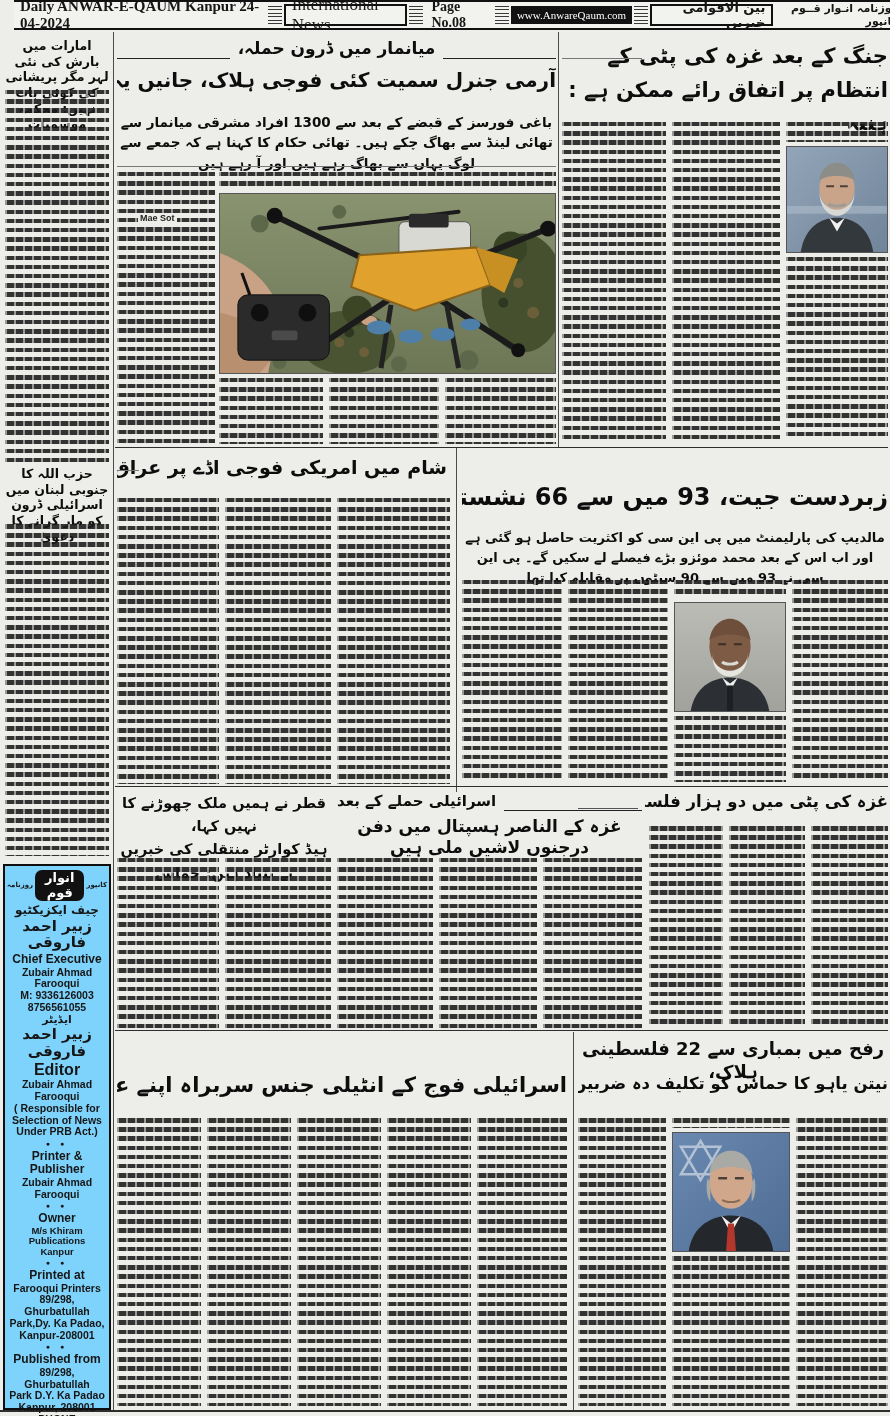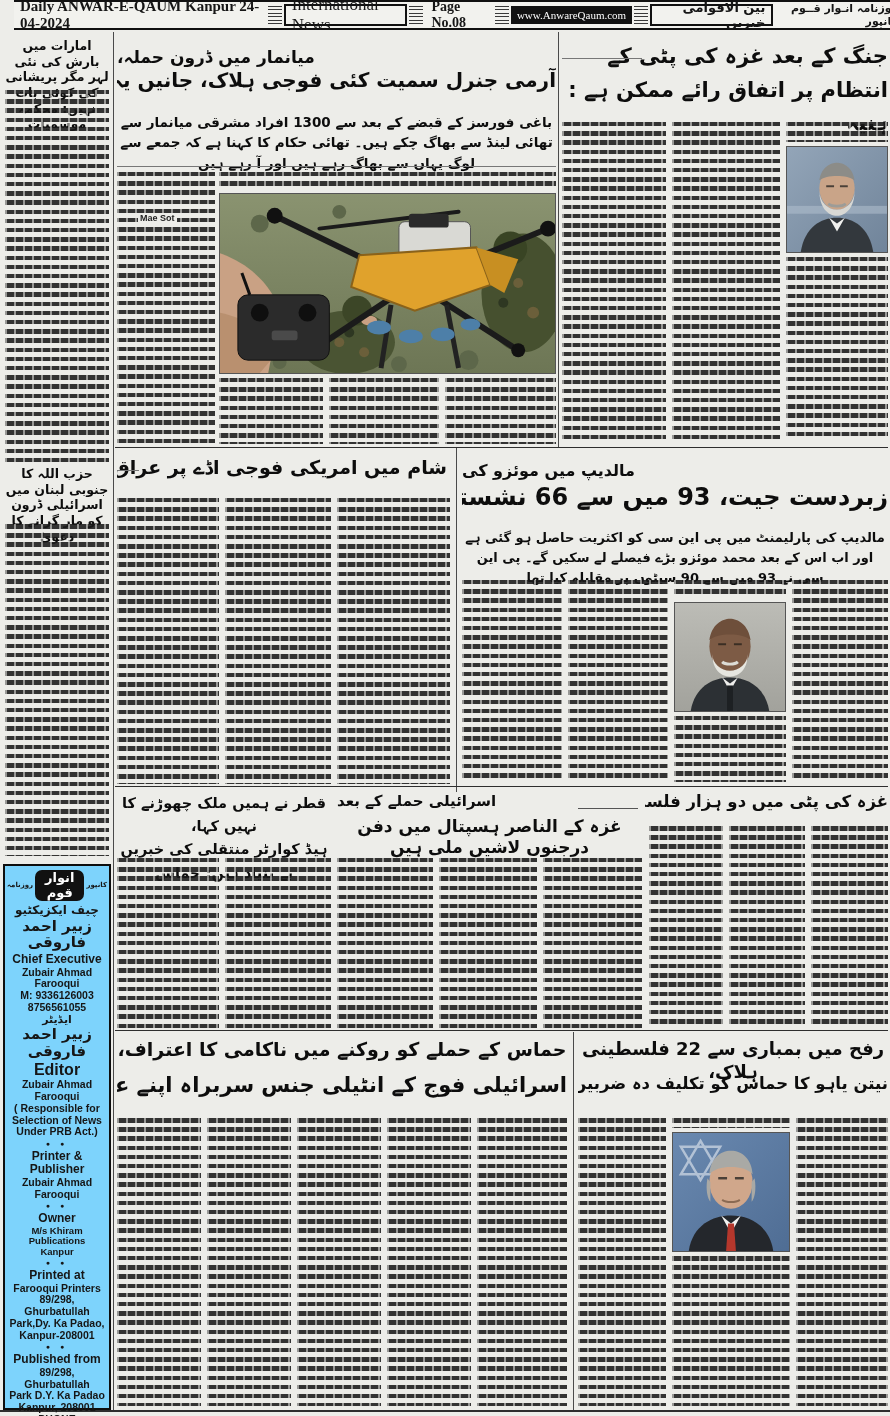--- a/index.html
+++ b/index.html
@@ -17,21 +17,21 @@
         repeating-linear-gradient(to bottom, rgba(25,25,25,.88) 0 4.5px, rgba(0,0,0,0) 4.5px 9.2px);}
   .vr{background:#4a4a4a;width:1px;}
   .hrule{background:#2e2e2e;height:1px;}
   
   #hdr{display:flex;align-items:stretch;border-top:2px solid #111;border-bottom:2px solid #111;height:30px;left:14px;top:0;width:890px;background:#f2f2ee;}
   #hdr .seg{display:flex;align-items:center;padding:0 6px;}
   .hatch{flex:1;margin:4px 2px;background:repeating-linear-gradient(to bottom,#3a3a3a 0 1px,transparent 1px 3.5px);min-width:14px;}
   .boxed{border:2px solid #111;padding:0 8px;margin:2px 0;display:flex;align-items:center;}
   .blackbar{background:#111;color:#fff;padding:1px 8px;margin:4px 0;display:flex;align-items:center;}
   
-  .kicker{display:flex;align-items:flex-start;gap:8px;flex-direction:column;}
+  .kicker{display:flex;align-items:flex-end;gap:8px;}
   .kicker .dash{flex:1;border-top:1.5px solid #222;}
   
   #imprint{border:2.5px solid #0e0e0e;background:#7dd3fc;font-family:"Liberation Sans",sans-serif;
            text-align:center;padding:3px 2px;line-height:1.12;}
   #imprint .en{font-weight:bold;font-size:10.5px;}
   #imprint .lbl{font-weight:bold;font-size:12px;margin-top:2px;}
   #imprint .ur{font-family:"DejaVu Sans",sans-serif;font-weight:bold;}
   #imprint .dots{font-size:7px;letter-spacing:4px;margin:2px 0;}
   .photo{overflow:hidden;background:#9a9a96;}
   .photo svg{display:block;width:100%;height:100%;}
@@ -229,25 +229,20 @@
     </svg>
   </div>
   <div class="abs ftx" style="left:786px;top:257px;width:102px;height:183px;"></div>
 
   <div class="abs rtl hl center nowrap" style="left:117px;top:456px;width:330px;font-size:19px;">شام میں امریکی فوجی اڈے پر عراق سے راکٹ حملہ</div>
   <div class="abs hrule" style="left:117px;top:470px;width:22px;background:#777;"></div>
   <div class="abs ftx" style="left:117px;top:498px;width:102px;height:286px;"></div>
   <div class="abs ftx" style="left:225px;top:498px;width:106px;height:286px;"></div>
   <div class="abs ftx" style="left:337px;top:498px;width:113px;height:286px;"></div>
 
-  <div class="abs kicker" style="left:462px;top:452px;width:426px;">
-    <span class="dash"></span>
-    <span class="rtl hl" style="font-size:16px;">مالدیپ میں موئزو کی</span>
-    <span class="dash"></span>
-  </div>
   <div class="abs rtl hl center nowrap" style="left:462px;top:482px;width:426px;font-size:24px;">زبردست جیت، 93 میں سے 66 نشستیں حاصل کیں</div>
   <div class="abs rtl hl center" style="left:462px;top:528px;width:426px;font-size:13px;line-height:1.55;">مالدیپ کی پارلیمنٹ میں پی این سی کو اکثریت حاصل ہو گئی ہے اور اب اس کے بعد محمد موئزو بڑے فیصلے لے سکیں گے۔ پی این سی نے 93 میں سے 90 سیٹوں پر مقابلہ کیا تھا</div>
   <div class="abs ftx" style="left:462px;top:580px;width:100px;height:202px;"></div>
   <div class="abs ftx" style="left:568px;top:580px;width:100px;height:202px;"></div>
   <div class="abs ftx" style="left:674px;top:580px;width:112px;height:18px;"></div>
   <div class="abs photo" style="left:674px;top:602px;width:112px;height:110px;border:1px solid #555;">
     <svg viewBox="0 0 112 110" preserveAspectRatio="none">
       <defs>
           <linearGradient id="mbg" x1="0" y1="0" x2="0" y2="1">
         <stop offset="0" stop-color="#bcbcb6"></stop>
@@ -286,21 +281,20 @@
 
   <div class="abs kicker" style="left:337px;top:792px;width:305px;">
     <span class="rtl hl" style="font-size:15px;">اسرائیلی حملے کے بعد</span>
     <span class="dash"></span>
   </div>
   <div class="abs rtl hl center" style="left:337px;top:816px;width:305px;font-size:17px;">غزہ کے الناصر ہسپتال میں دفن درجنوں لاشیں ملی ہیں</div>
   <div class="abs ftx" style="left:337px;top:858px;width:96px;height:170px;"></div>
   <div class="abs ftx" style="left:439px;top:858px;width:98px;height:170px;"></div>
   <div class="abs ftx" style="left:543px;top:858px;width:99px;height:170px;"></div>
 
-  <div class="abs rtl hl center" style="left:117px;top:1038px;width:450px;font-size:19px;">حماس کے حملے کو روکنے میں ناکامی کا اعتراف،</div>
   <div class="abs rtl hl center nowrap" style="left:117px;top:1072px;width:450px;font-size:21px;">اسرائیلی فوج کے انٹیلی جنس سربراہ اپنے عہدے سے مستعفی</div>
 
   <div class="abs rtl hl center" style="left:578px;top:1038px;width:310px;font-size:18px;">رفح میں بمباری سے 22 فلسطینی ہلاک،</div>
   <div class="abs rtl hl center nowrap" style="left:578px;top:1074px;width:310px;font-size:16.5px;">نیتن یاہو کا حماس کو تکلیف دہ ضربیں لگانے کی دھمکی</div>
 
   <div class="abs ftx" style="left:117px;top:1118px;width:84px;height:288px;"></div>
   <div class="abs ftx" style="left:207px;top:1118px;width:84px;height:288px;"></div>
   <div class="abs ftx" style="left:297px;top:1118px;width:84px;height:288px;"></div>
   <div class="abs ftx" style="left:387px;top:1118px;width:84px;height:288px;"></div>
   <div class="abs ftx" style="left:477px;top:1118px;width:90px;height:288px;"></div>

